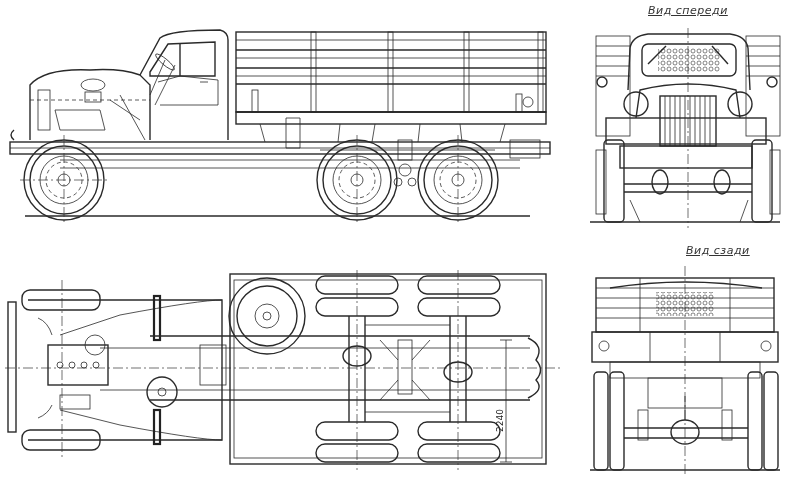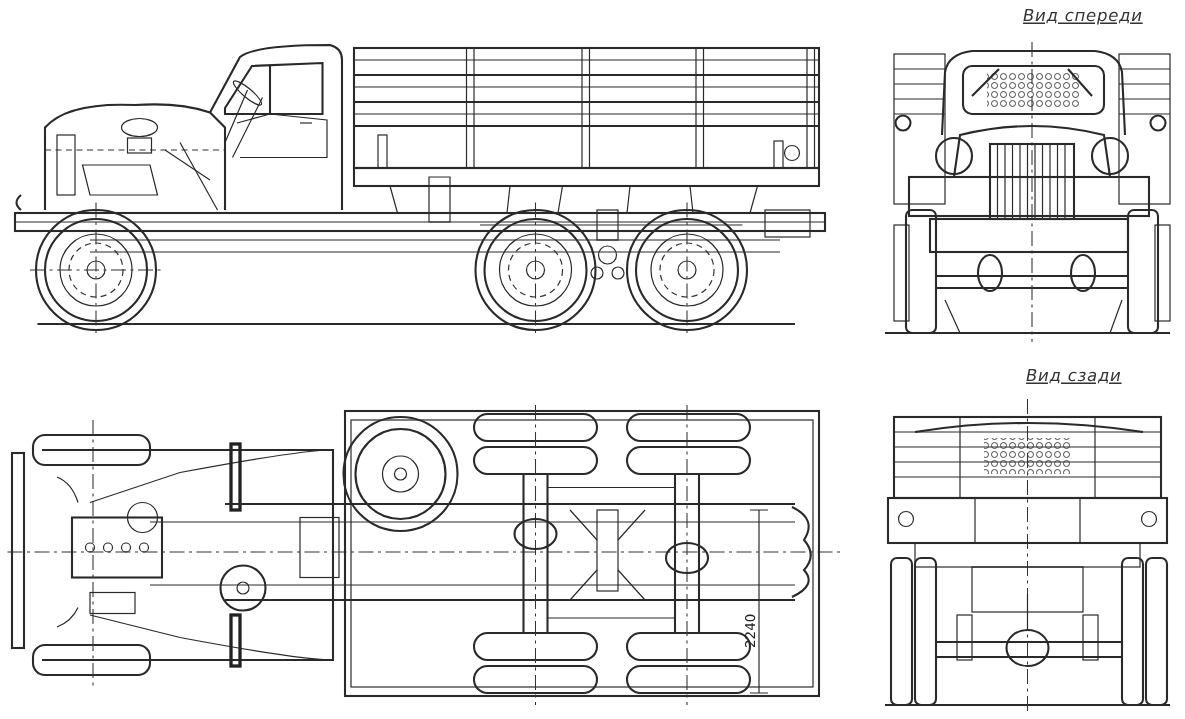--- a/index.html
+++ b/index.html
@@ -3,28 +3,28 @@
 <meta charset="utf-8">
 <style>
   html, body { margin:0; padding:0; background:#fff; }
   body { width:790px; height:479px; overflow:hidden; position:relative; font-family:"DejaVu Sans", sans-serif; }
   svg { position:absolute; left:0; top:0; }
   .ln { stroke:#2a2a2a; stroke-width:1.4; fill:none; }
   .th { stroke:#2a2a2a; stroke-width:0.8; fill:none; }
   .tk { stroke:#222; stroke-width:2.2; fill:none; }
   .ds { stroke:#333; stroke-width:0.8; fill:none; stroke-dasharray:4 3; }
   .cl { stroke:#333; stroke-width:0.7; fill:none; stroke-dasharray:10 3 2 3; }
-  .lbl { position:absolute; font-family:"DejaVu Sans", sans-serif; font-style:italic; font-size:11px; color:#333; text-decoration:underline; letter-spacing:0.5px;margin-left:34px; }
+  .lbl { position:absolute; font-family:"DejaVu Sans", sans-serif; font-style:italic; font-size:11px; color:#333; text-decoration:underline; letter-spacing:0.5px; }
   .dim { font-family:"DejaVu Sans", sans-serif; font-size:9px; fill:#222; }
 </style>
 </head>
 <body>
 
 <div class="lbl" style="left:648px;top:4px;">Вид спереди</div>
-<div class="lbl" style="left:650px;top:244px;">Вид сзади</div>
+<div class="lbl" style="left:686px;top:244px;">Вид сзади</div>
 
 <svg width="790" height="479" viewBox="0 0 790 479">
 
   <g>
 
     <line class="ln" x1="25" y1="216" x2="530" y2="216"></line>
 
     <g>
       <rect class="ln" x="10" y="142" width="540" height="12"></rect>
       <line class="th" x1="10" y1="148" x2="550" y2="148"></line>

